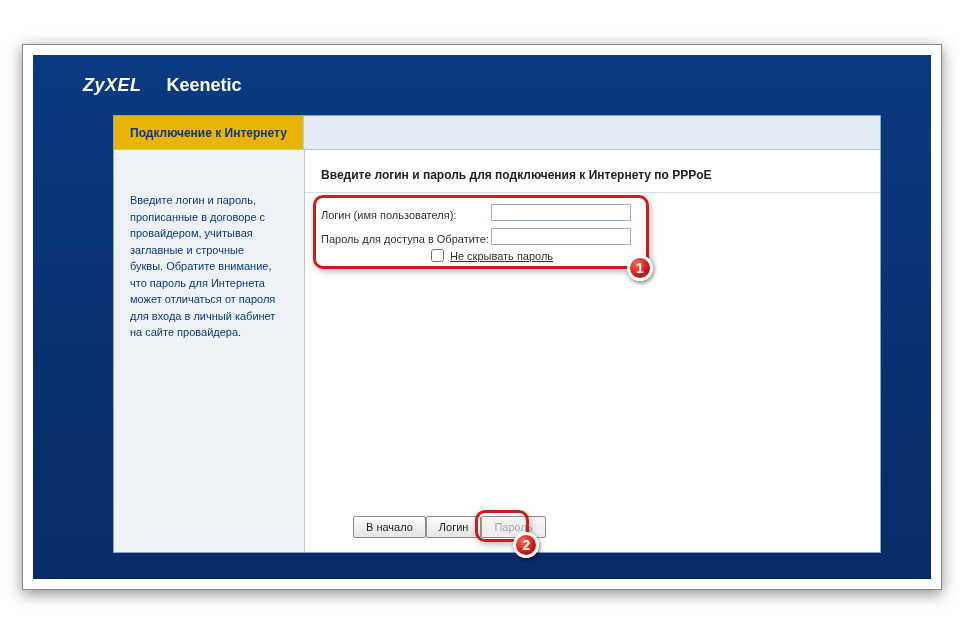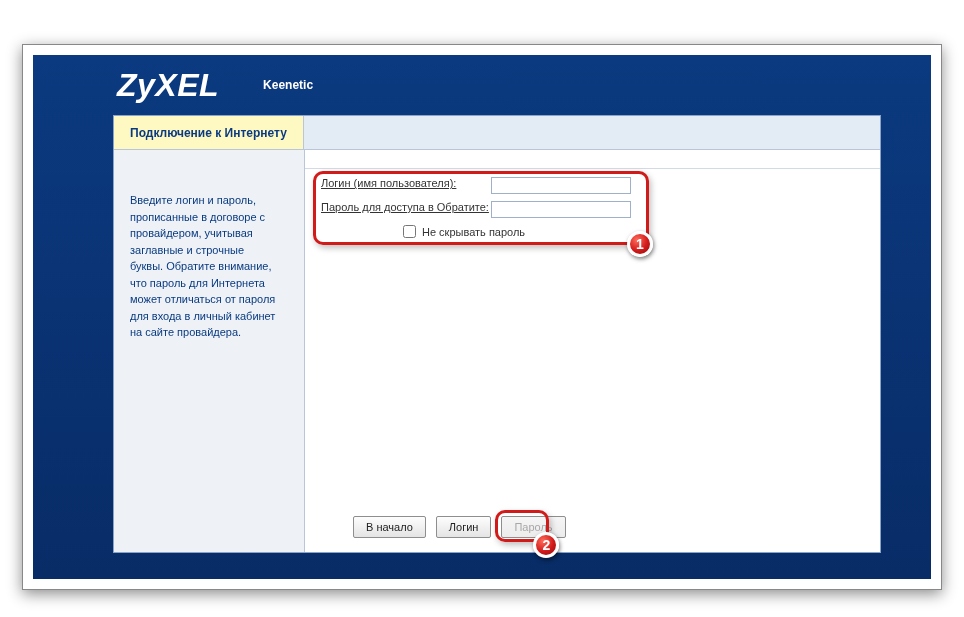--- a/index.html
+++ b/index.html
@@ -30,30 +30,29 @@
   .header {
     position: absolute;
     left: 0; right: 0; top: 0;
     height: 60px;
     padding-left: 50px;
     display: flex;
     align-items: center;
     color: #fff;
   }
   .logo {
-    font-size: 32px;
+    font-size: 18px;
     font-weight: bold;
     font-style: italic;
     letter-spacing: .5px;
     font-family: "Arial Black", Arial, sans-serif;
-    margin-left: 34px;
   }
   .product {
-    margin-left: 44px;
-    font-size: 12px;
+    margin-left: 25px;
+    font-size: 18px;
     font-weight: bold;
   }
   .panel {
     position: absolute;
     left: 80px;
     right: 50px;
     top: 60px;
     bottom: 26px;
     background: #eef2f7;
     border: 1px solid #8aa3c8;
@@ -67,21 +66,21 @@
     display: flex;
   }
   .tab {
     border-right: 1px solid #b9c6d9;
     padding: 0 16px;
     height: 100%;
     display: flex;
     align-items: center;
     color: #0b3a80;
     font-weight: bold;
-    background: #fef9c3;
+    background: #eab308;
     cursor: pointer;
   }
   .content {
     flex: 1;
     display: flex;
   }
   .side {
     width: 190px;
     padding: 42px 28px 0 16px;
     color: #093a80;
@@ -124,50 +123,49 @@
     border: 3px solid #fff;
     color: #fff;
     font-weight: bold;
     font-size: 14px;
     display: flex; align-items: center; justify-content: center;
     box-shadow: 1px 2px 4px rgba(0,0,0,.5);
     pointer-events: none;
   }
   .form-row {
     display: flex;
-    align-items: flex-start;
+    align-items: flex-end;
     height: 20px;
     margin-bottom: 4px;
     font-size: 11px;
-    text-decoration: underline;
   }
   .form-row label { width: 170px; color: #333; }
   .form-row input[type=text],
   .form-row input[type=password] {
     width: 140px;
     height: 17px;
     border: 1px solid #9fb0c9;
     padding: 0 3px;
     font-size: 11px;
   }
   .check-row {
-    margin-left: 82px;
+    margin-left: 110px;
     display: flex;
     align-items: center;
     font-size: 11px;
     color: #333;
+    text-decoration: underline;
   }
   .check-row input { margin-right: 6px; }
   .button-bar {
     position: absolute;
     left: 16px;
     bottom: 14px;
     right: 16px;
     display: flex;
-    gap: 10px;
     align-items: center;
     padding-left: 32px;
   }
   .btn {
     height: 22px;
     padding: 0 12px;
     font-size: 11px;
     border: 1px solid #8e8e8e;
     background: linear-gradient(#fdfdfd,#e4e4e4);
     border-radius: 2px;
@@ -196,20 +194,21 @@
       <div class="tabbar">
         <div class="tab">
           <span>Подключение к Интернету</span>
         </div>
       </div>
 
       <div class="content">
         <div class="side">Введите логин и пароль, прописанные в договоре с провайдером, учитывая заглавные и строчные буквы. Обратите внимание, что пароль для Интернета может отличаться от пароля для входа в личный кабинет на сайте провайдера.</div>
 
         <div class="mainarea">
+          <div class="main-title">Введите логин и пароль для подключения к Интернету по PPPoE</div>
           <div class="hr"></div>
 
           <div class="form-zone">
             <div class="callout c1"></div>
 
             <div class="form-row">
               <label>Логин (имя пользователя):</label>
               <input type="text" value="" style="">
             </div>
             <div class="form-row">

